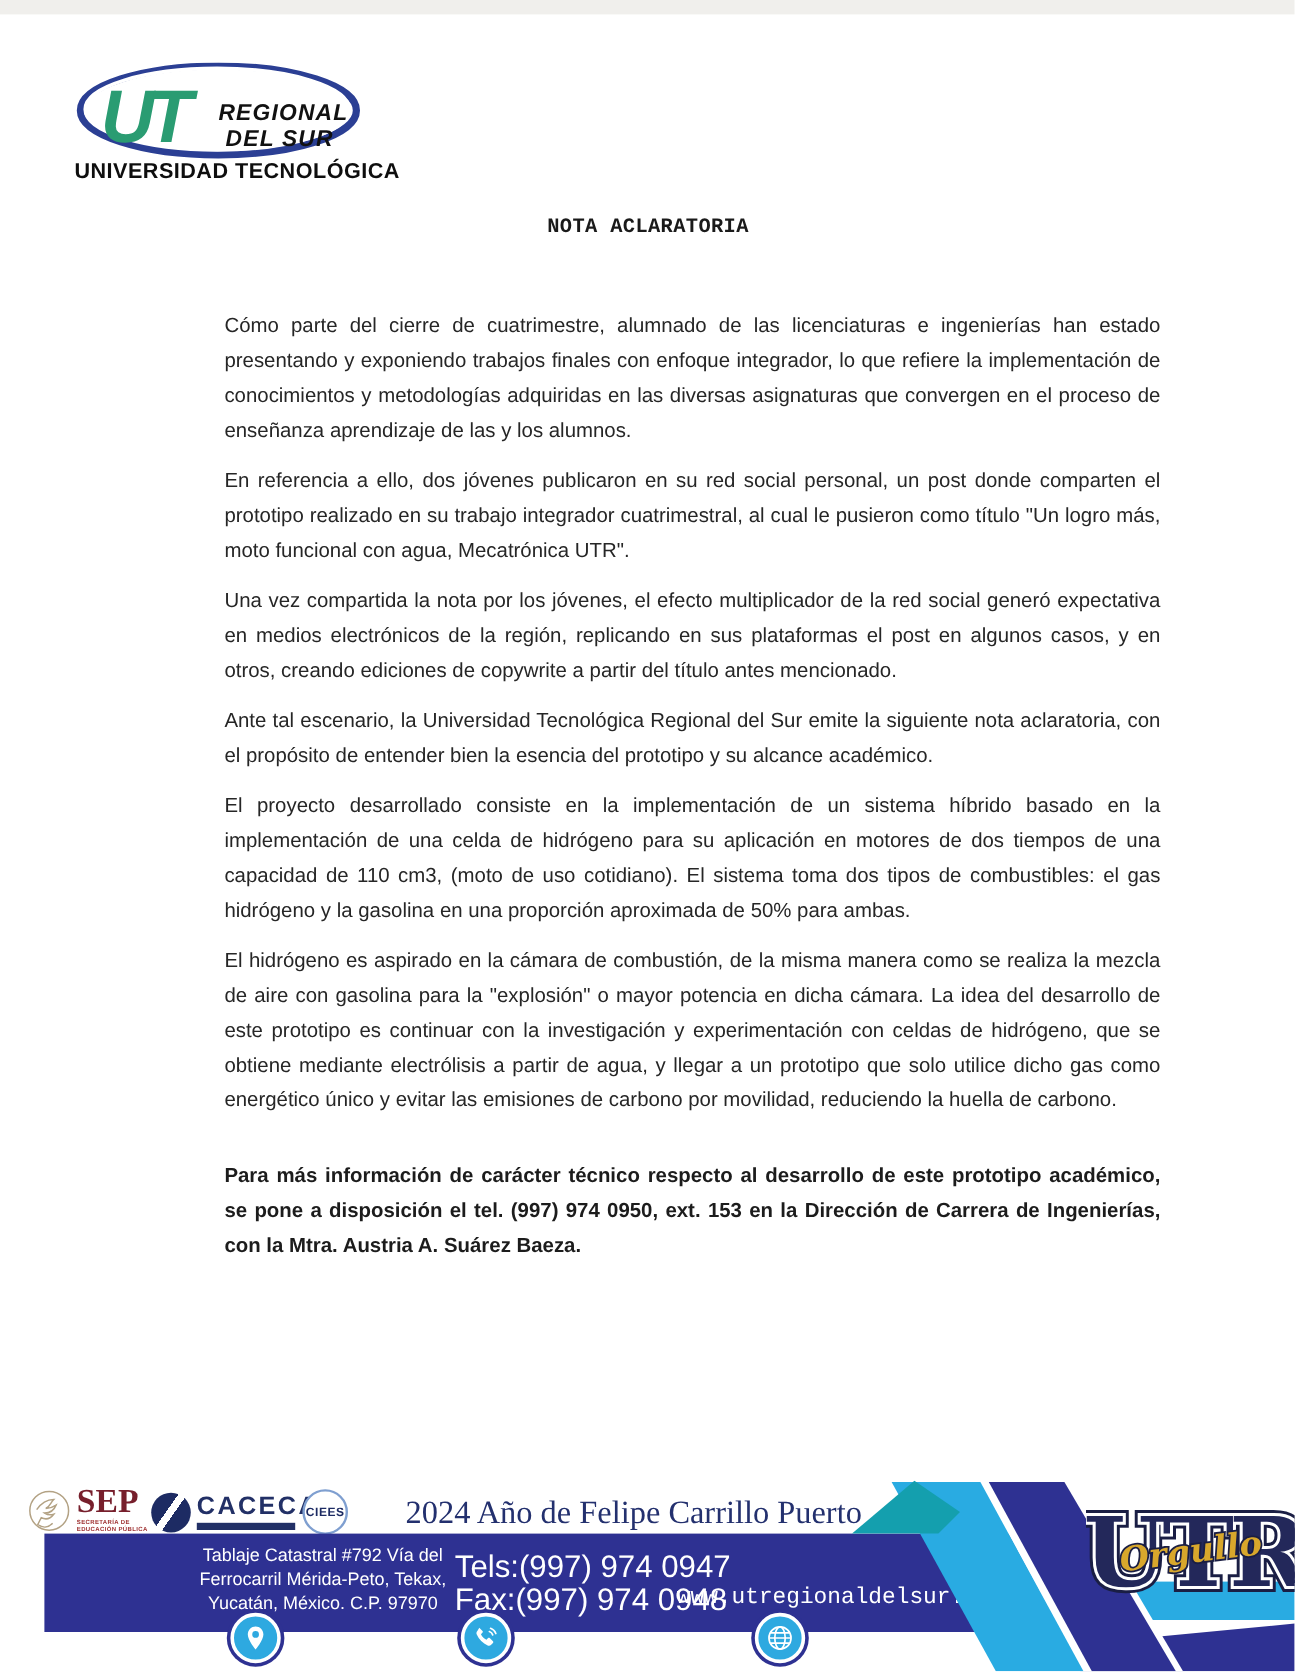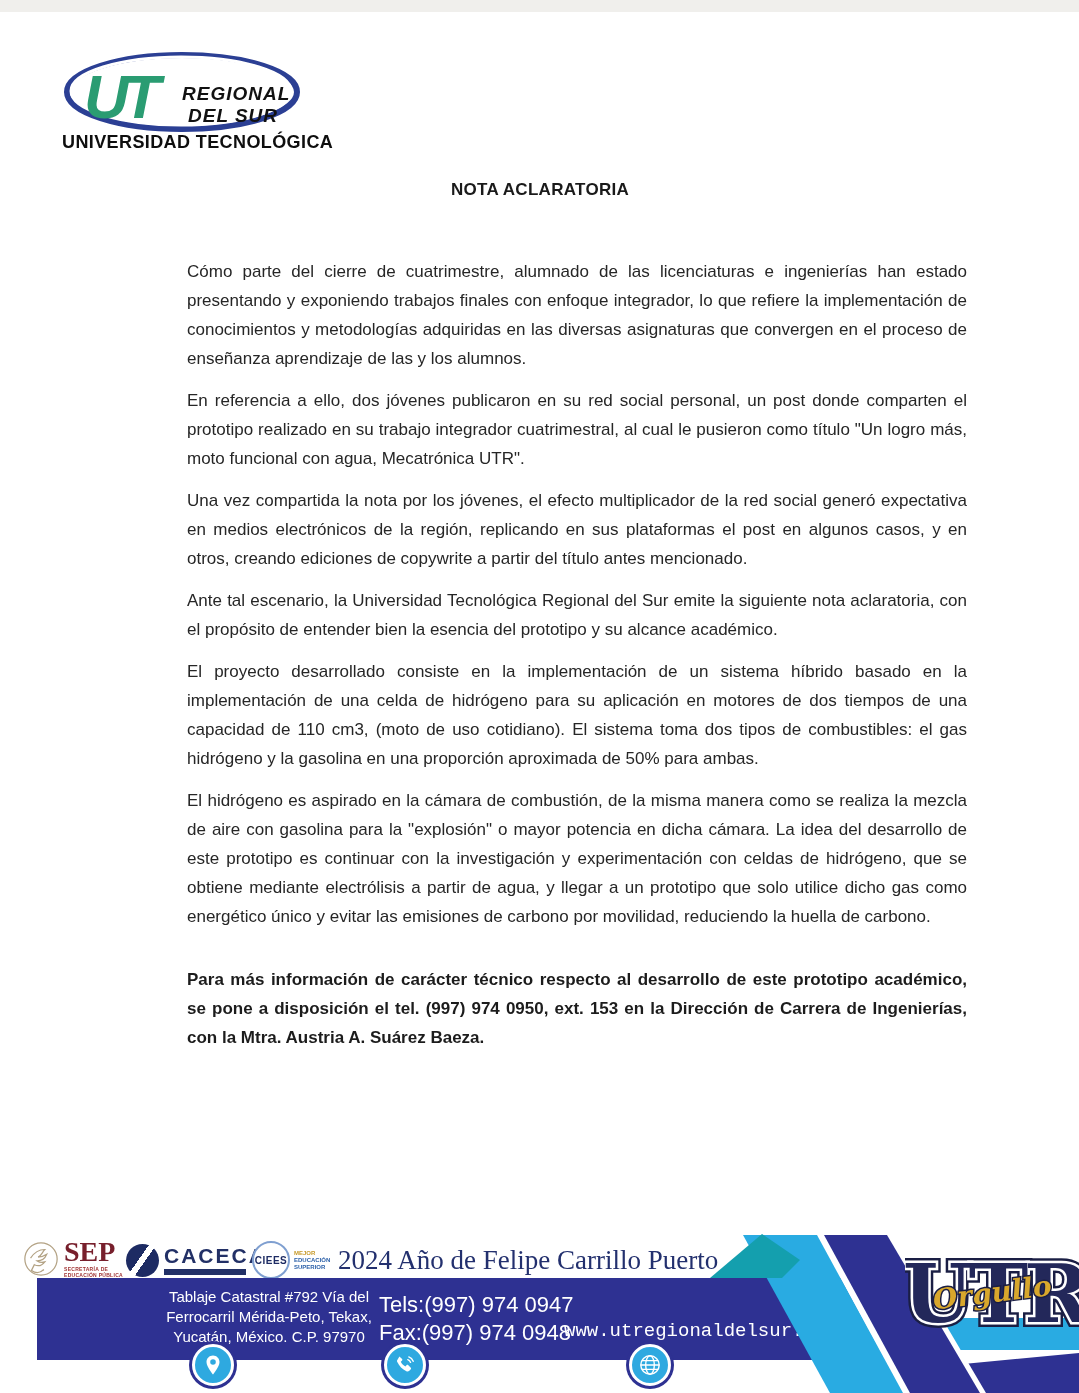--- a/index.html
+++ b/index.html
@@ -23,21 +23,21 @@
   .univ-wordmark {
     position: absolute; left: 2px; top: 80px;
     font-size: 18px; font-weight: 800; letter-spacing: 0.4px;
     color: #0e0e0e; white-space: nowrap;
   }
 
   
   .doc-title {
     position: absolute; left: 150px; top: 180px; width: 780px;
     text-align: center; font-size: 17px; font-weight: 700;
-    letter-spacing: 0.3px; color: #1a1a1a;
+    letter-spacing: 0.3px; color: #1a1a1a; font-family: Liberation Mono, monospace;
   }
 
   
   .doc-body {
     position: absolute; left: 150px; top: 257px; width: 780px;
     font-size: 17px; line-height: 29px; color: #262626;
     text-align: justify;
     margin-left: 37px;
   }
   .doc-body p { margin: 0 0 13px 0; }
@@ -54,21 +54,21 @@
   .caceca-logo { position: absolute; left: 126px; top: 12px; display: flex; align-items: flex-start; }
   .caceca-circle {
     width: 33px; height: 33px; border-radius: 50%;
     background: linear-gradient(125deg, #1d2b63 42%, #ffffff 42%, #ffffff 55%, #1d2b63 55%);
     flex: 0 0 auto;
   }
   .caceca-right { margin-left: 5px; }
   .caceca-wordmark { font-size: 21px; font-weight: 700; letter-spacing: 2px; color: #223066; line-height: 24px; }
   .caceca-strip { width: 82px; height: 6px; background: #223066; margin-top: 1px; }
 
-  .ciees-logo { position: absolute; left: 252px; top: 9px; display: flex; align-items: center; }
+  .ciees-logo { position: absolute; left: 252px; top: 9px; display: flex; align-items: flex-start; flex-direction: column; }
   .ciees-circle {
     width: 38px; height: 38px; border-radius: 50%;
     border: 2px solid #7f9fd0; background: #fff;
     display: flex; align-items: center; justify-content: center;
   }
   .ciees-wordmark { font-size: 10px; font-weight: 800; letter-spacing: 0.5px; color: #1d2b63; }
   .ciees-tagline { margin-left: 4px; font-size: 6px; line-height: 7px; font-weight: 700; }
   .ciees-tagline .gold { color: #c79a2a; }
   .ciees-tagline .blue { color: #2a5fa8; }
 
@@ -82,21 +82,21 @@
     position: absolute; left: 0; top: 46px; width: 860px; height: 82px;
     background: #2e3192;
     margin-left: 37px;
   }
   .address-block {
     position: absolute; left: 128px; top: 9px; width: 208px;
     color: #ffffff; font-size: 15px; line-height: 20px; text-align: center;
   }
   .phone-lines {
     position: absolute; left: 342px; top: 13px;
-    color: #ffffff; font-size: 22px; line-height: 28px; white-space: nowrap;
+    color: #ffffff; font-size: 26px; line-height: 28px; white-space: nowrap;
   }
   .website-text {
     position: absolute; left: 527px; top: 42px;
     color: #ffffff; font-size: 19px; white-space: nowrap; font-family: Liberation Mono, monospace;
   }
 
   .ribbon-svg { position: absolute; left: 640px; top: 0; }
 
   .utr-badge { position: absolute; left: 905px; top: 8px; width: 180px; height: 120px; }
 

